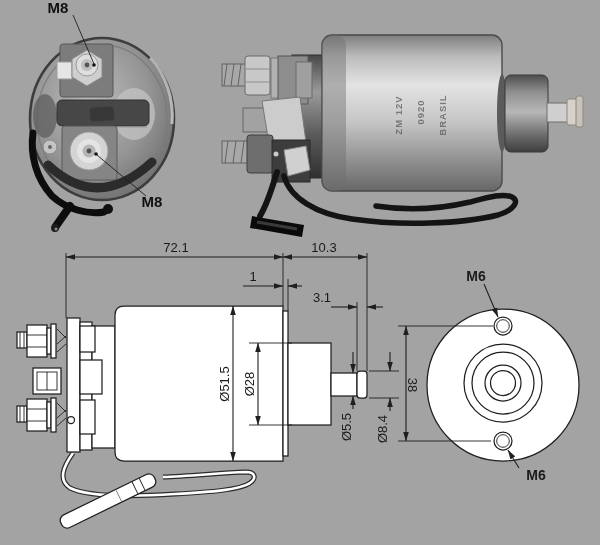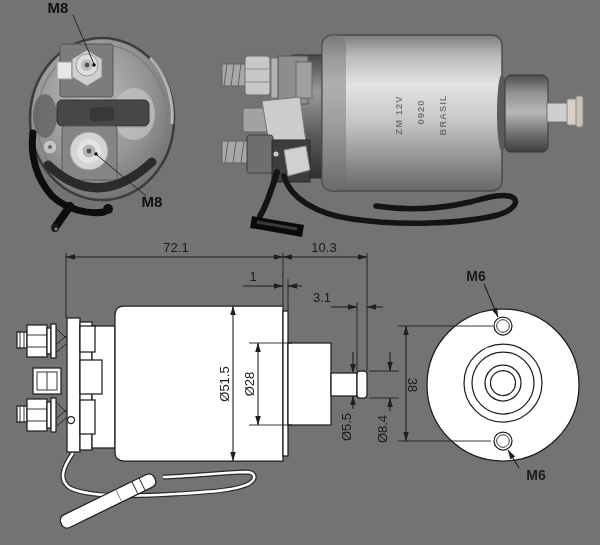--- a/index.html
+++ b/index.html
@@ -1,16 +1,16 @@
 <!DOCTYPE html>
 <html><head>
 <meta charset="utf-8">
 <style>
   html,body{margin:0;padding:0;background:#fff;}
-  .stage{position:relative;width:600px;height:545px;background:#737373;overflow:hidden;
+  .stage{position:relative;width:600px;height:545px;background:#a3a3a3;overflow:hidden;
          font-family:"Liberation Sans", sans-serif;}
   svg{display:block}
   text{font-family:"Liberation Sans", sans-serif;fill:#1b1b1b;}
   .dim{font-size:13px;}
   .thread{font-size:14px;font-weight:bold;}
   .m8{font-size:15px;font-weight:bold;fill:#101010;}
   .stamp{font-size:9.5px;font-weight:bold;fill:#5f5b58;letter-spacing:1px;opacity:.75;}
   .ln{stroke:#1f1f1f;stroke-width:1.1;fill:none;}
   .thin{stroke:#1f1f1f;stroke-width:0.9;fill:none;}
   .part{stroke:#1f1f1f;stroke-width:1.25;fill:#ffffff;}

